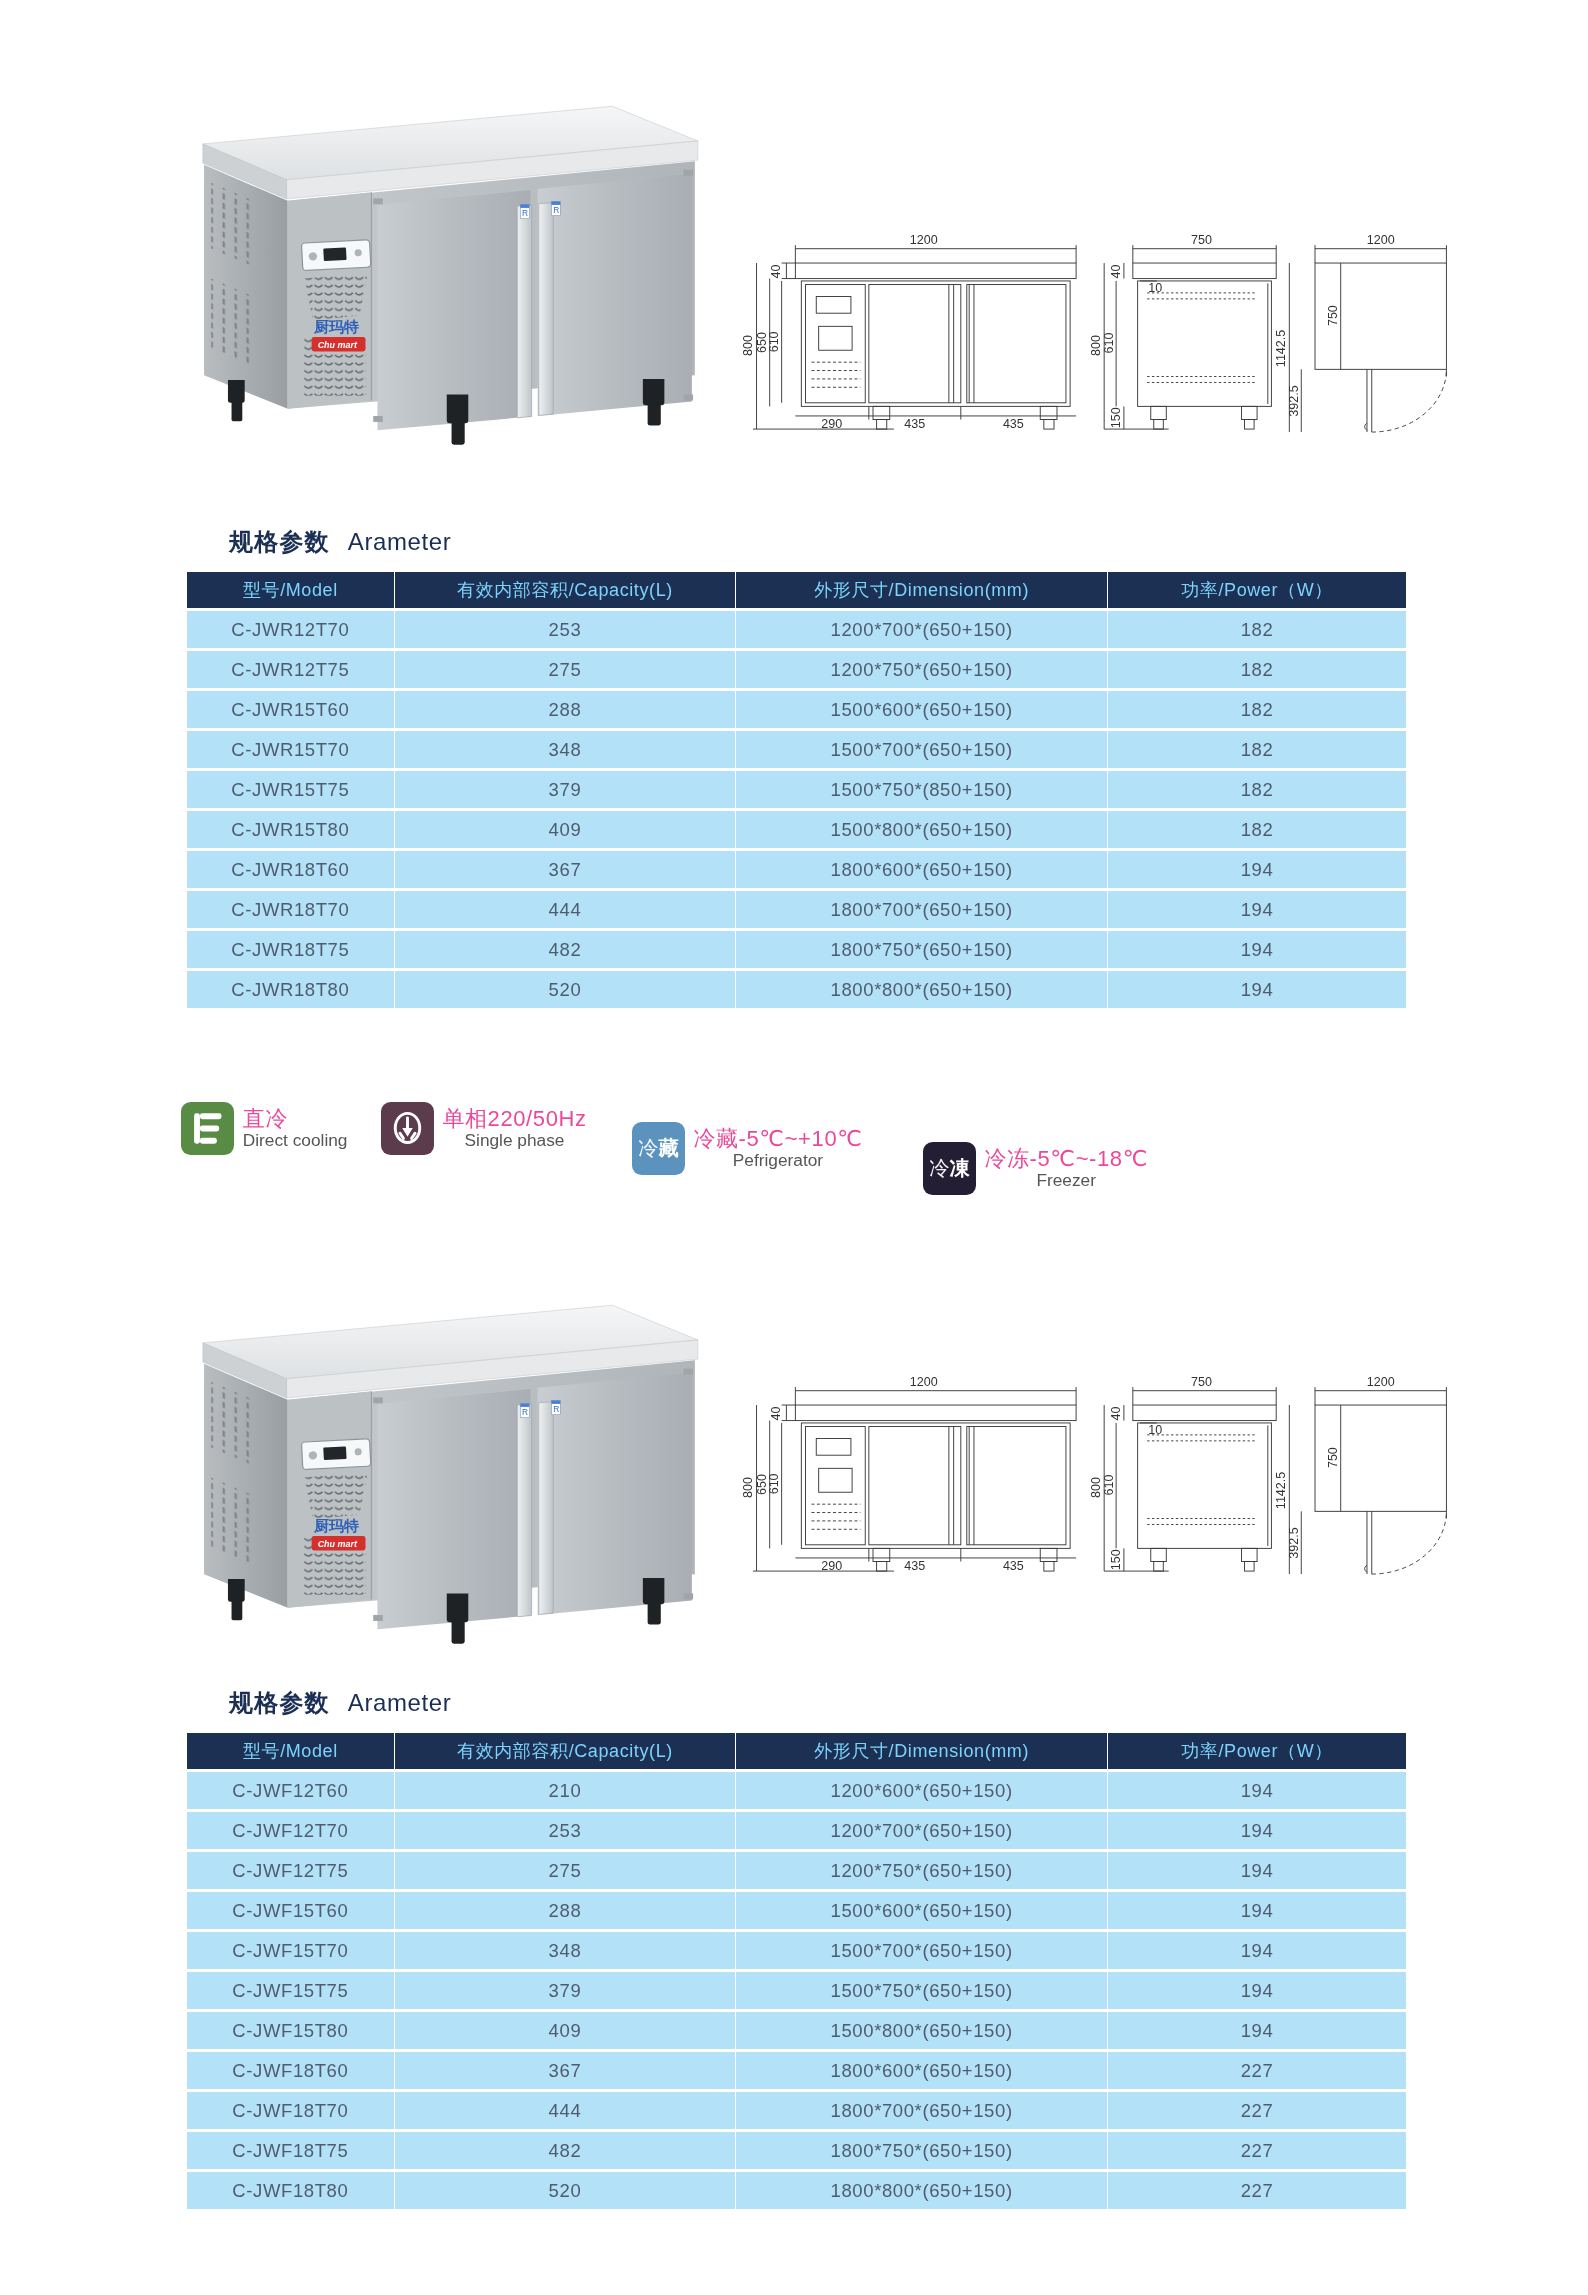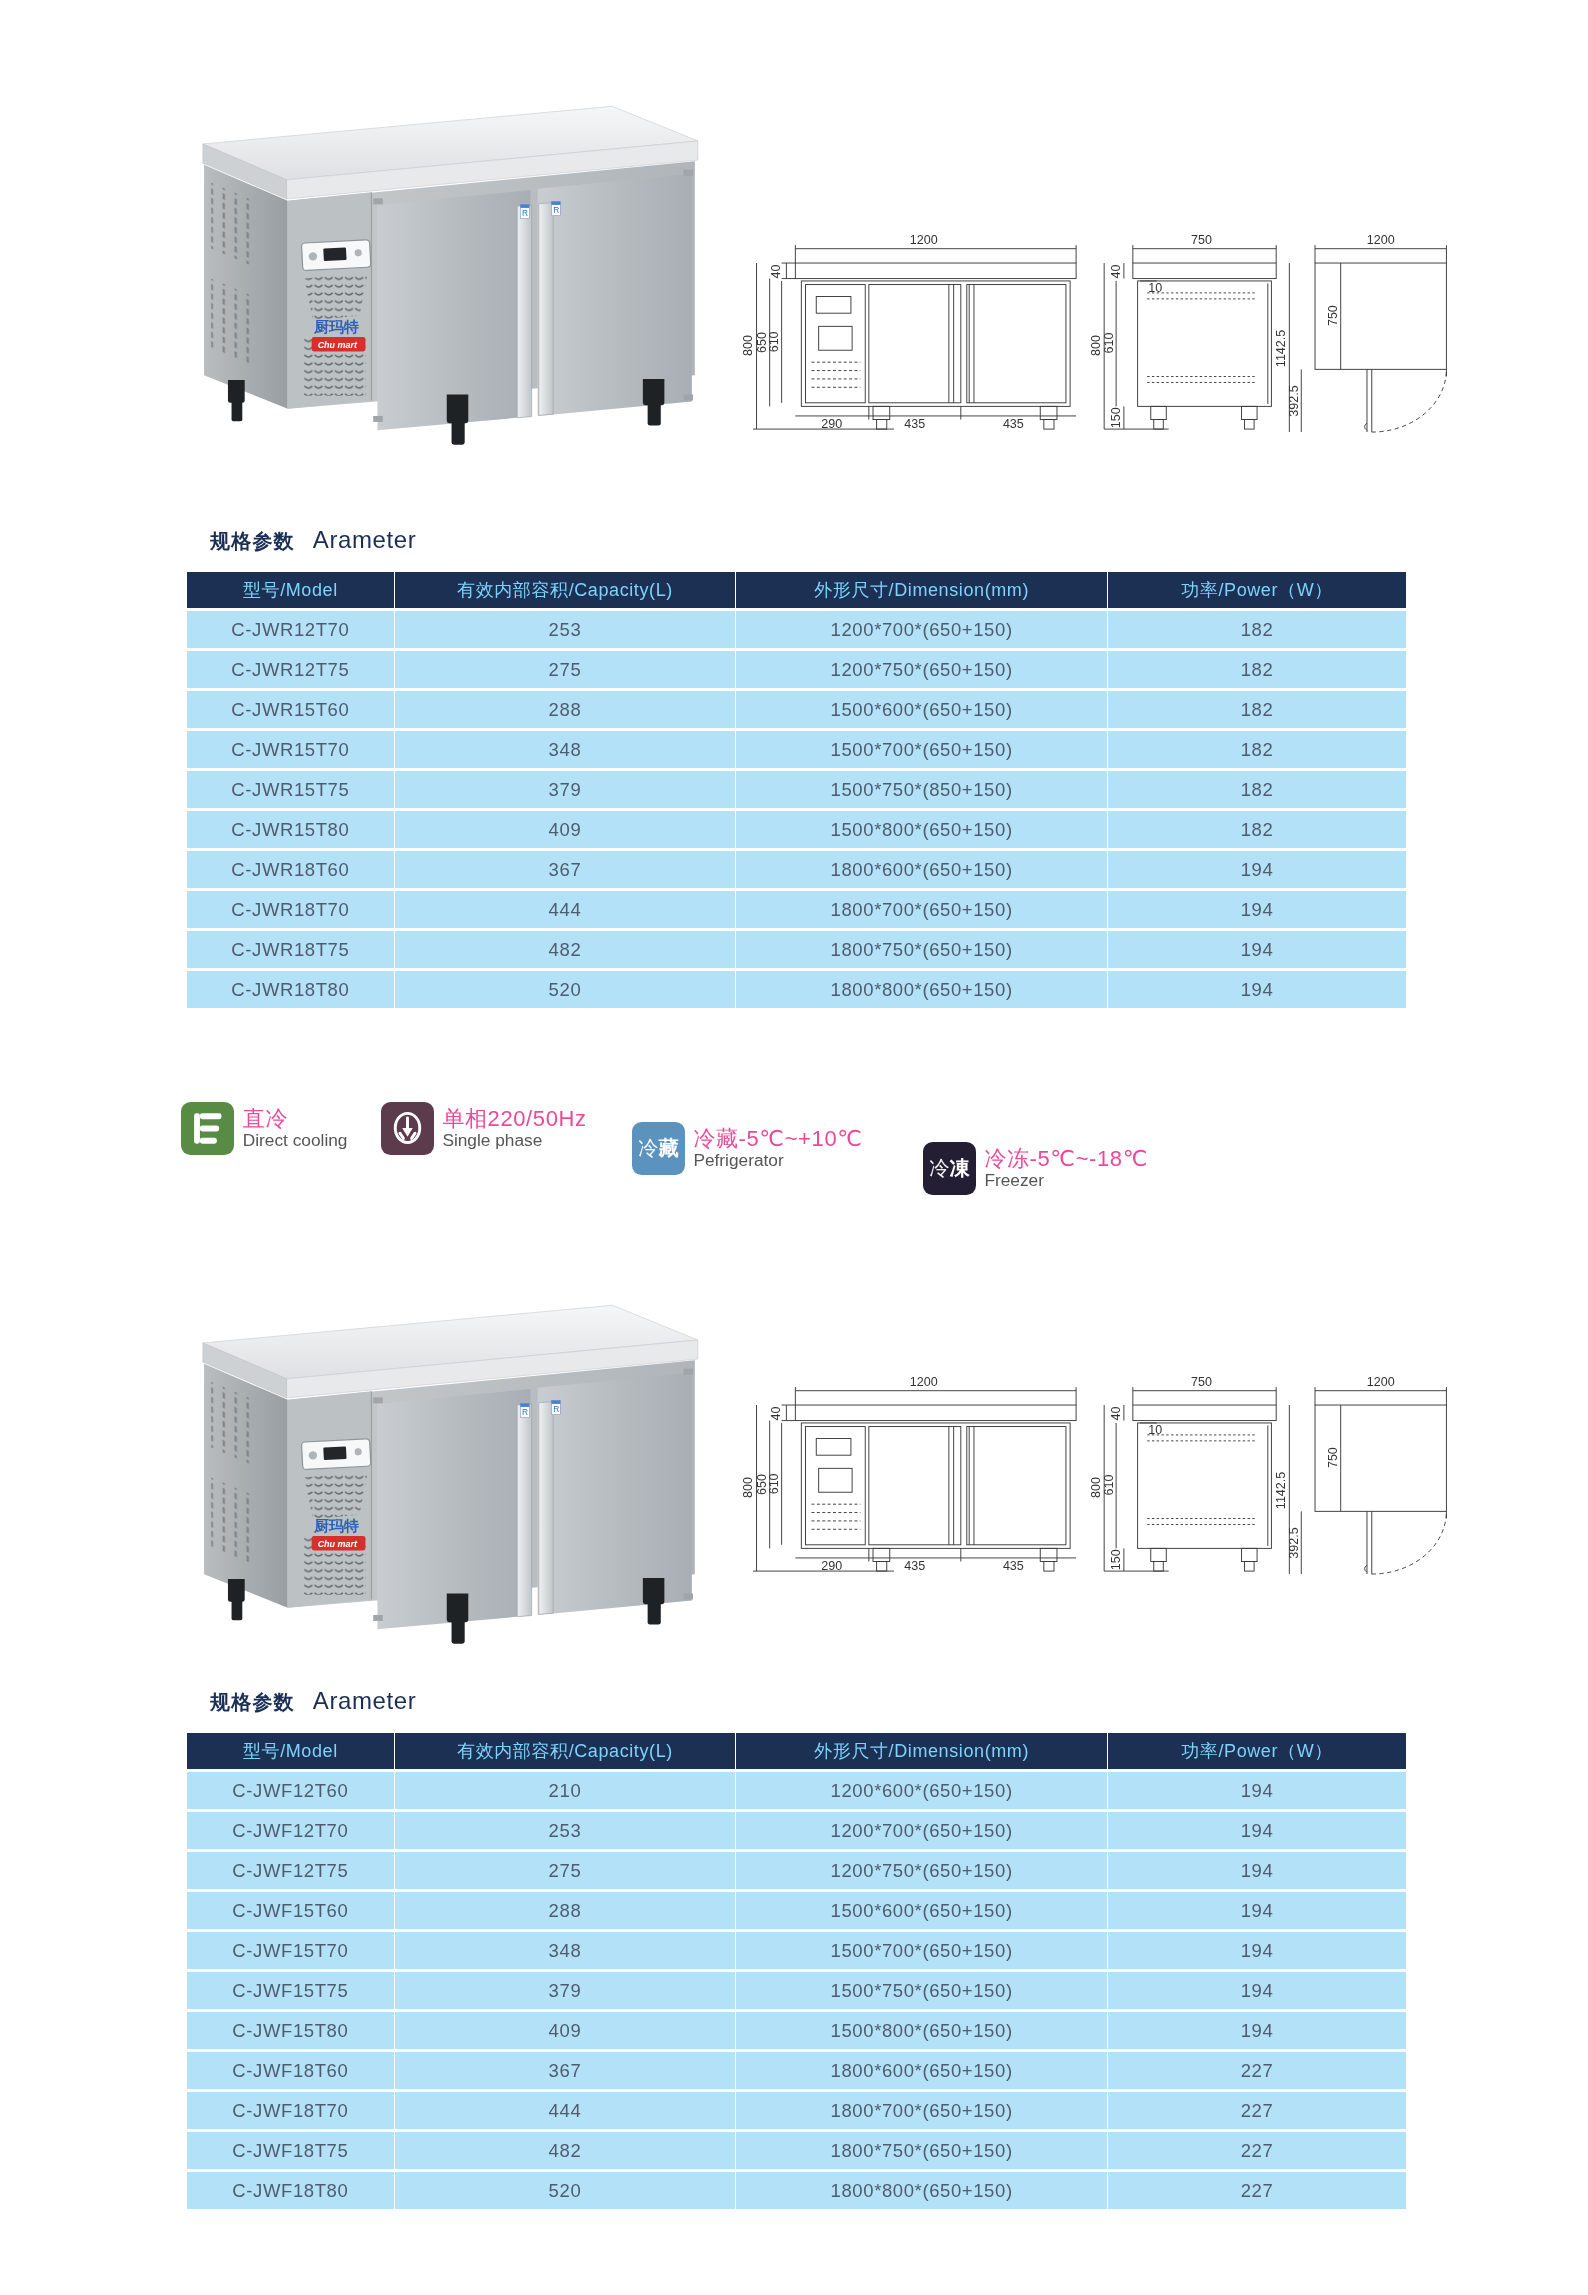--- a/index.html
+++ b/index.html
@@ -1,38 +1,38 @@
 <!DOCTYPE html>
 <html style="font-size:9.6px"><head>
 <meta charset="utf-8">
 <style>
   html,body{margin:0;padding:0;background:#fff;}
   .page{position:relative;width:1589px;height:2295px;background:#fff;overflow:hidden;
         font-family:"Liberation Sans","DejaVu Sans",sans-serif;}
   .abs{position:absolute;}
   
   .spec-title{margin:0;display:flex;align-items:baseline;gap:18px;color:#1b2f55;}
-  .spec-title .zh{font-size:20px;font-weight:700;letter-spacing:1.2px;}
+  .spec-title .zh{font-size:24px;font-weight:700;letter-spacing:1.2px;margin-left:19px;}
   .spec-title .en{font-size:24px;font-weight:500;letter-spacing:0.6px;}
   
   table.spec{border-collapse:separate;border-spacing:1.8px 3px;width:1221px;table-layout:fixed;}
   table.spec th{background:#1c3054;color:#7dd3fc;font-weight:400;font-size:18px;
                 height:34px;letter-spacing:0.6px;}
   table.spec td{background:#b3e1f7;color:#4e5c6e;font-size:18.5px;text-align:center;
                 height:35px;letter-spacing:0.6px;}
   
   .feature{position:absolute;display:flex;align-items:center;gap:8.4px;height:55px;}
   .f-badge{width:53px;height:53px;border-radius:9.6px;display:flex;align-items:center;
            justify-content:center;flex:0 0 auto;}
   .f-badge .zh-glyph{color:#fff;font-size:20.3px;letter-spacing:0;line-height:1;white-space:nowrap;}
   .f-badge .zh-glyph .thin{font-weight:300;opacity:.95;}
   .f-badge .zh-glyph .bold{font-weight:800;}
   .f-text{display:flex;flex-direction:column;justify-content:center;line-height:1.12;}
   .f-zh{font-size:22px;color:#ec4899;letter-spacing:0.6px;white-space:nowrap;}
-  .f-en{font-size:17.3px;color:#565656;white-space:nowrap;}
+  .f-en{font-size:17.3px;color:#565656;white-space:nowrap;text-align:center;}
   svg text{font-family:"Liberation Sans","DejaVu Sans",sans-serif;}
   .dim-label{font-size:21px;fill:#333;}
 </style>
 </head>
 <body>
 
 <div class="page">
 
   <div class="abs" style="left:161px;top:81px;width:550px;height:371px;" id="photo-src">
     <svg width="550" height="371" viewBox="0 0 920 620">

